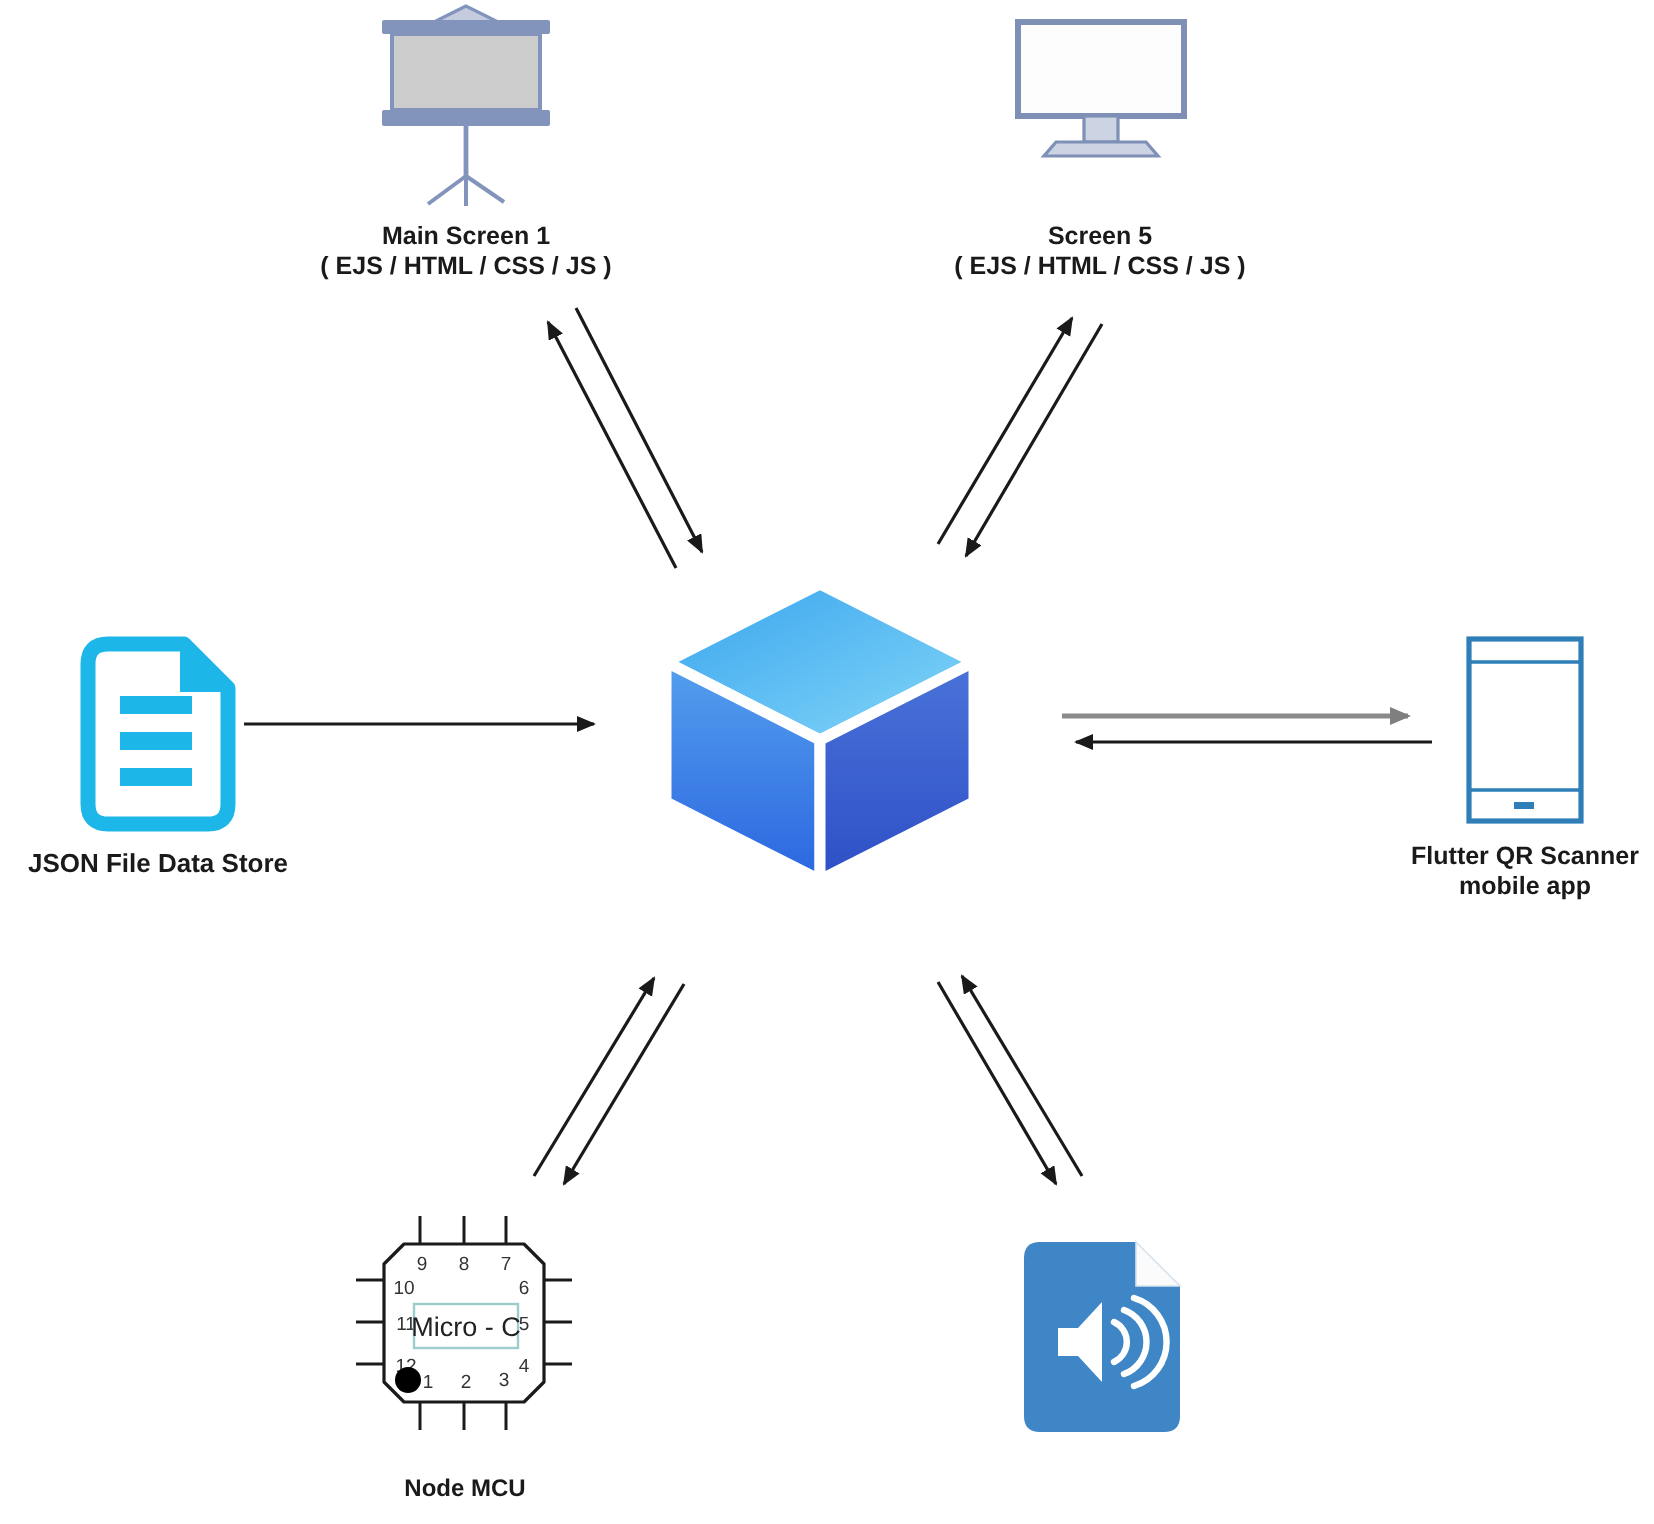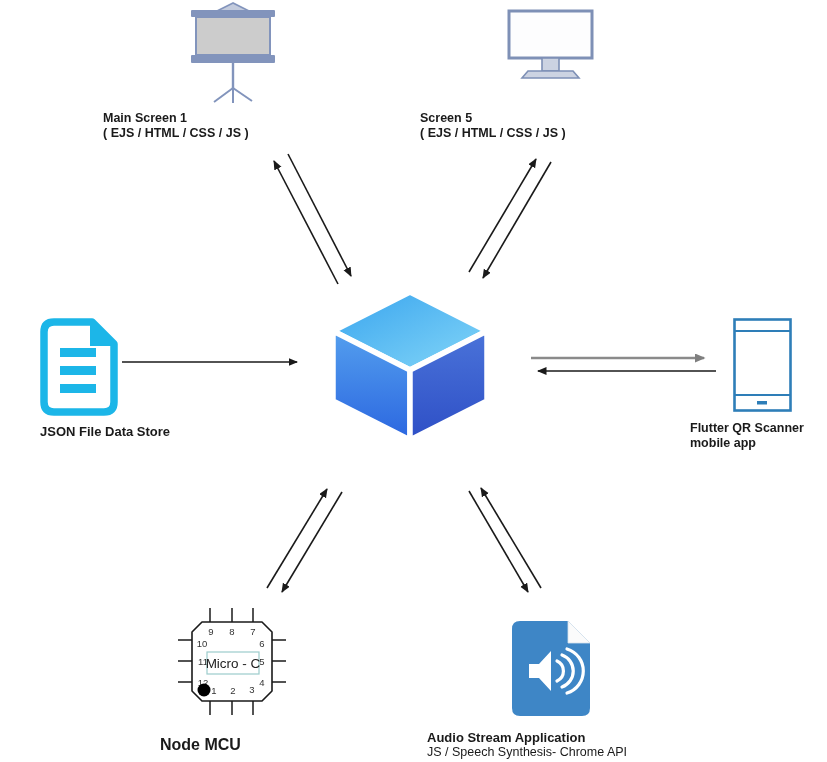--- a/index.html
+++ b/index.html
@@ -2,21 +2,21 @@
 <html><head>
 <meta charset="utf-8">
 <style>
   html,body{margin:0;padding:0;background:#fff;}
   .stage{
     position:relative;width:827px;height:762px;background:#ffffff;
     font-family:"Liberation Sans",sans-serif;overflow:hidden;
   }
   .node-icon{position:absolute;}
   .node-label{
-    position:absolute;color:#1a1a1a;
+    position:absolute;text-align:center;color:#1a1a1a;
     font-weight:bold;font-size:12.5px;line-height:15px;white-space:nowrap;
   }
   .node-label .sub{display:block;}
   .node-label .sub.regular{font-weight:normal;font-size:12.5px;}
   svg{display:block;}
   .arrow-layer{position:absolute;left:0;top:0;}
 </style>
 </head>
 <body>
 
@@ -75,21 +75,21 @@
     <span class="sub">( EJS / HTML / CSS / JS )</span>
   </div>
 
   <svg class="node-icon" style="left:40px;top:318px;" width="78" height="98" viewBox="0 0 78 98">
     <path d="M 14 4 H 52 L 74 26 V 84 Q 74 94 64 94 H 14 Q 4 94 4 84 V 14 Q 4 4 14 4 Z" fill="#ffffff" stroke="#1cb6e8" stroke-width="7.5" stroke-linejoin="round"></path>
     <path d="M 50 4 L 74 28 L 50 28 Z" fill="#1cb6e8"></path>
     <rect x="20" y="30" width="36" height="9" fill="#1cb6e8"></rect>
     <rect x="20" y="48" width="36" height="9" fill="#1cb6e8"></rect>
     <rect x="20" y="66" width="36" height="9" fill="#1cb6e8"></rect>
   </svg>
-  <div class="node-label" style="left:0px;top:424px;width:158px;font-size:13px;margin-left:40px;">
+  <div class="node-label" style="left:0px;top:424px;width:158px;font-size:13px;">
     <span class="sub">JSON File Data Store</span>
   </div>
 
   <svg class="node-icon" style="left:330px;top:286px;" width="162" height="158" viewBox="0 0 162 158">
     <defs>
       <linearGradient id="gradTop" x1="0" y1="0" x2="1" y2="1">
         <stop offset="0" stop-color="#38a4ee"></stop>
           <stop offset="1" stop-color="#85d7f8"></stop>
       </linearGradient>
       <linearGradient id="gradLeft" x1="0" y1="0" x2="0" y2="1">
@@ -144,32 +144,28 @@
       <text x="84" y="57">5</text>
       <text x="84" y="78">4</text>
       <text x="36" y="86">1</text>
       <text x="55" y="86">2</text>
       <text x="74" y="85">3</text>
     </g>
     <rect x="29" y="44" width="52" height="22" fill="none" stroke="#9ccccc" stroke-width="1.2"></rect>
     <text x="55" y="60" font-size="13.5" fill="#222222" text-anchor="middle" font-family="'Liberation Sans',sans-serif">Micro - C</text>
     <circle cx="26" cy="82" r="6.5" fill="#000000"></circle>
   </svg>
-  <div class="node-label" style="left:160px;top:737px;width:145px;font-size:16px;">
+  <div class="node-label" style="left:160px;top:737px;width:145px;font-size:12px;">
     <span class="sub">Node MCU</span>
   </div>
 
   <svg class="node-icon" style="left:511px;top:620px;" width="80" height="97" viewBox="0 0 80 97">
     <path d="M 9 1 H 57 L 79 23 V 88 Q 79 96 71 96 H 9 Q 1 96 1 88 V 9 Q 1 1 9 1 Z" fill="#3e86c6"></path>
     <path d="M 57 1 L 79 23 H 57 Z" fill="#fbfbfb" stroke="#d8e3ee" stroke-width="0.8"></path>
     <polygon points="18,44 28,44 40,31 40,71 28,58 18,58" fill="#ffffff"></polygon>
     <g stroke="#ffffff" stroke-width="3.2" fill="none" stroke-linecap="round">
       <path d="M 46 41 a 11 11 0 0 1 0 20"></path>
       <path d="M 51 35 a 17 17 0 0 1 0 32"></path>
       <path d="M 56 29 a 23 23 0 0 1 0 44"></path>
     </g>
   </svg>
-  <div class="node-label" style="left:427px;top:730px;width:250px;font-size:13px;">
-    <span class="sub">Audio Stream Application</span>
-    <span class="sub regular">JS / Speech Synthesis- Chrome API</span>
-  </div>
 
 </div>
 
 </body></html>

